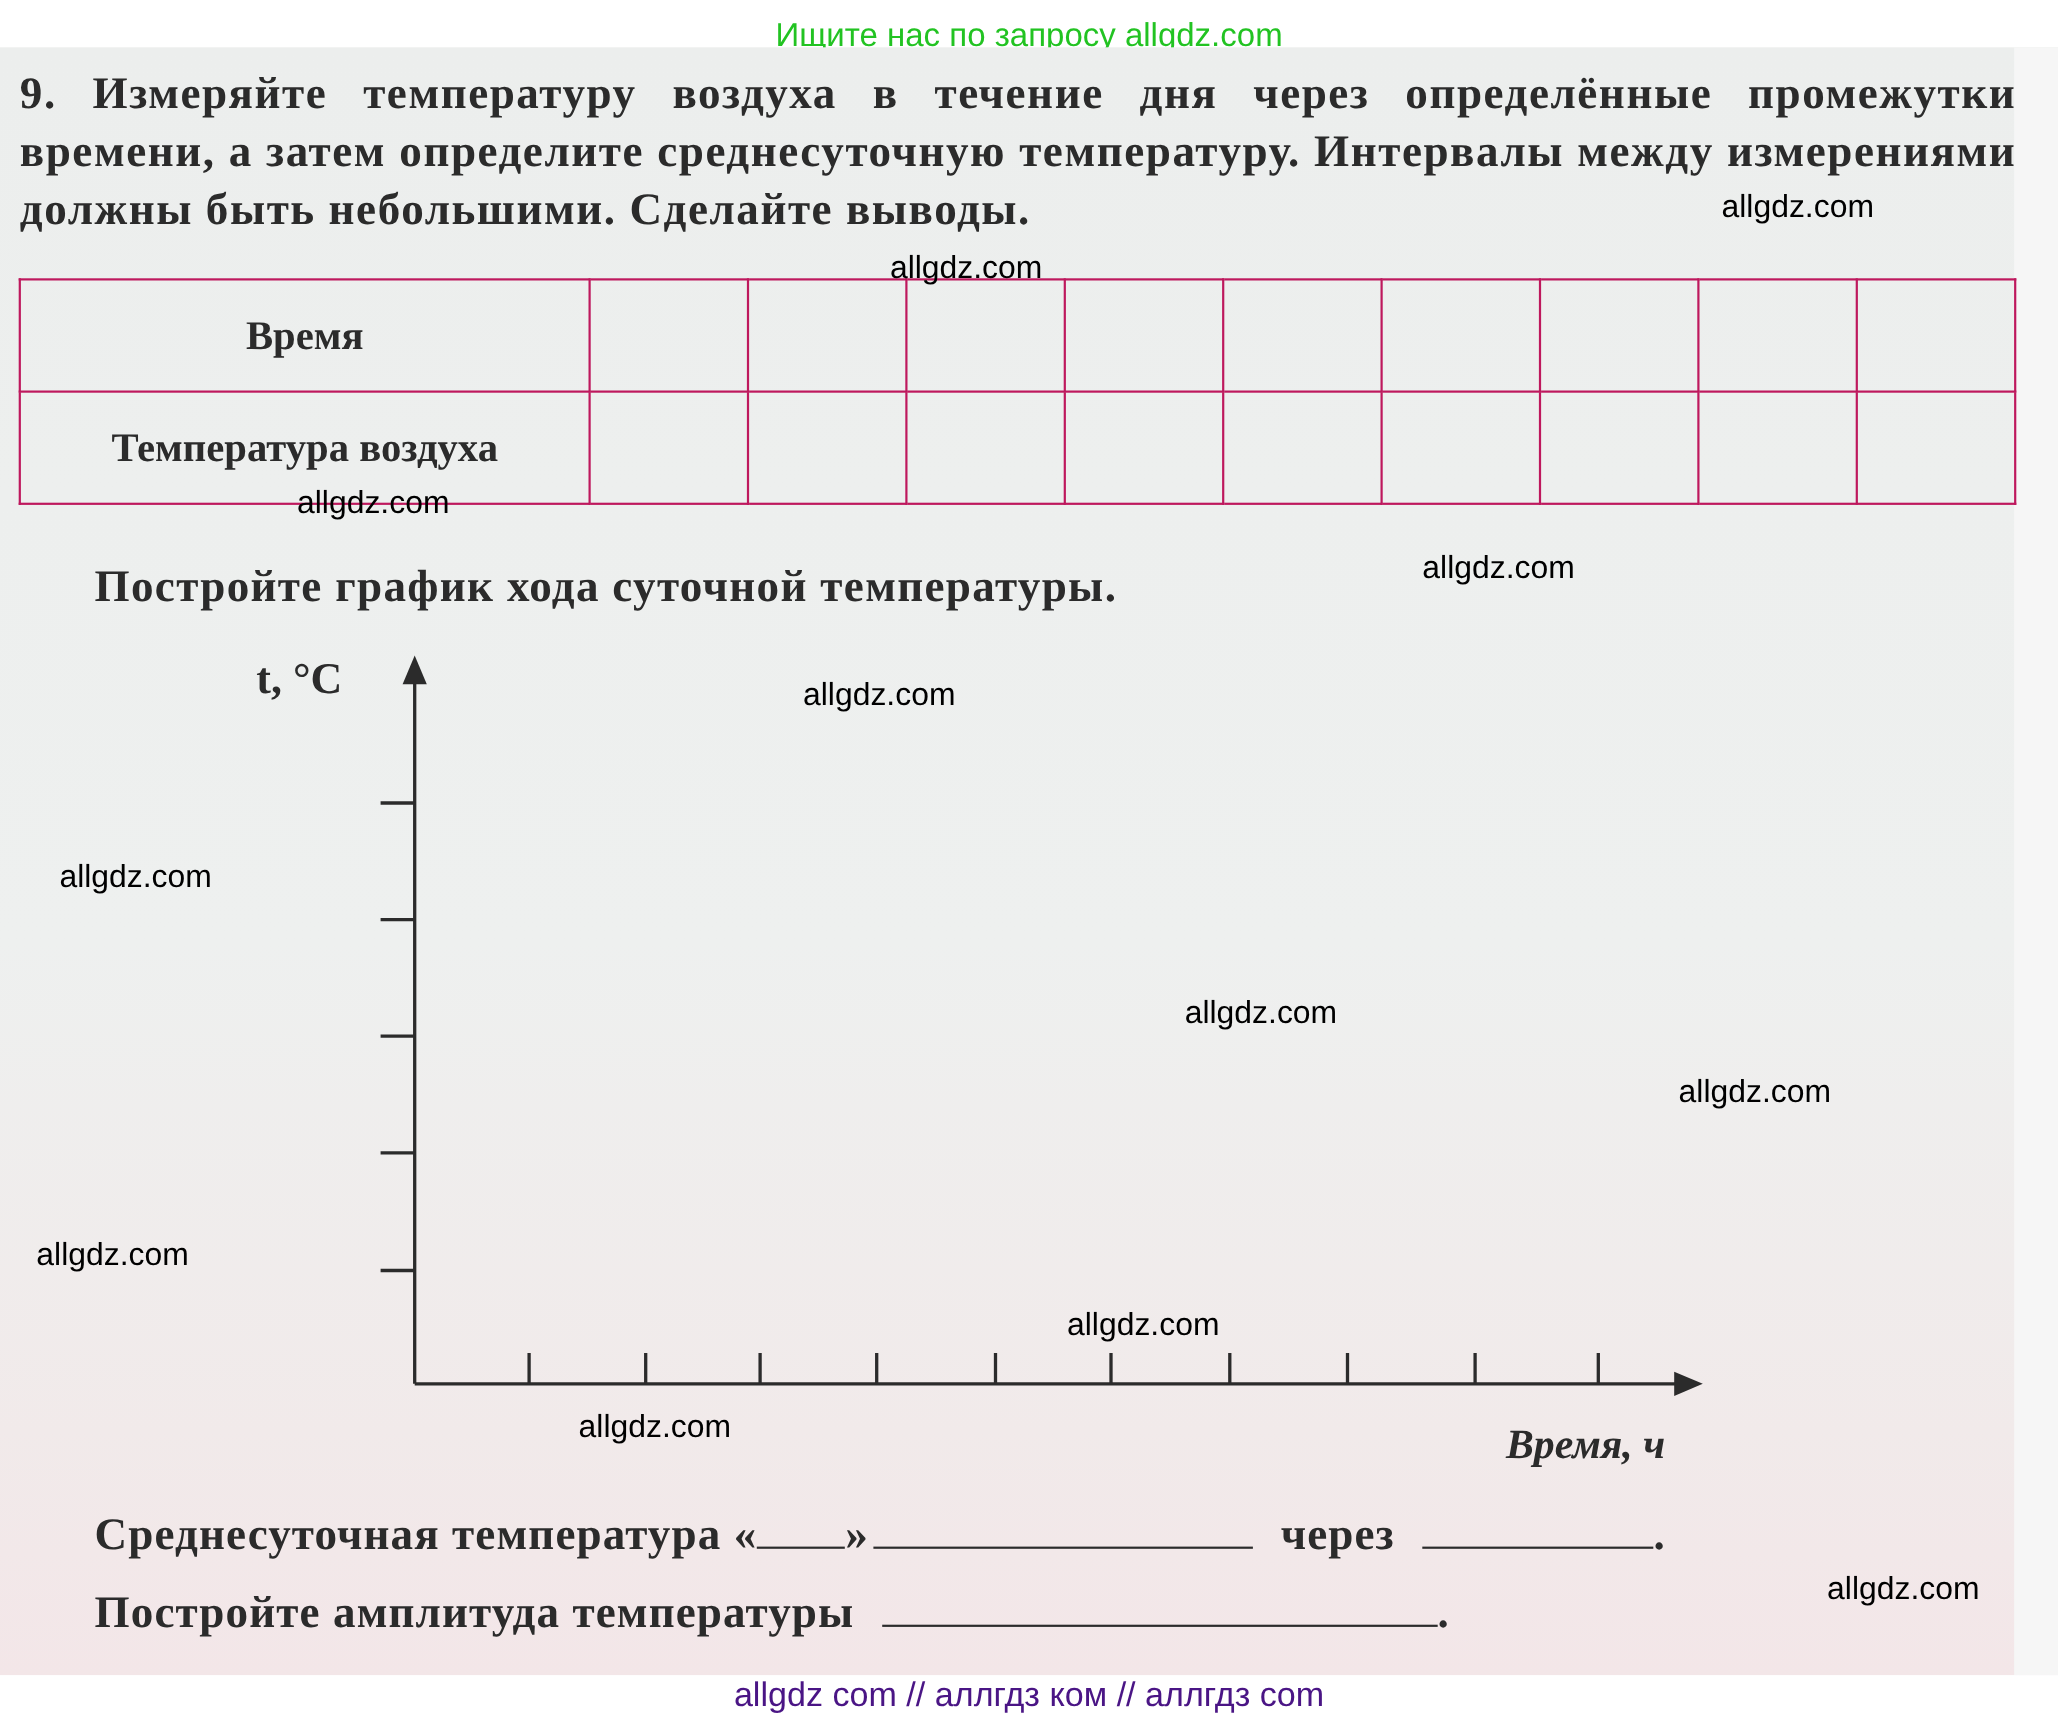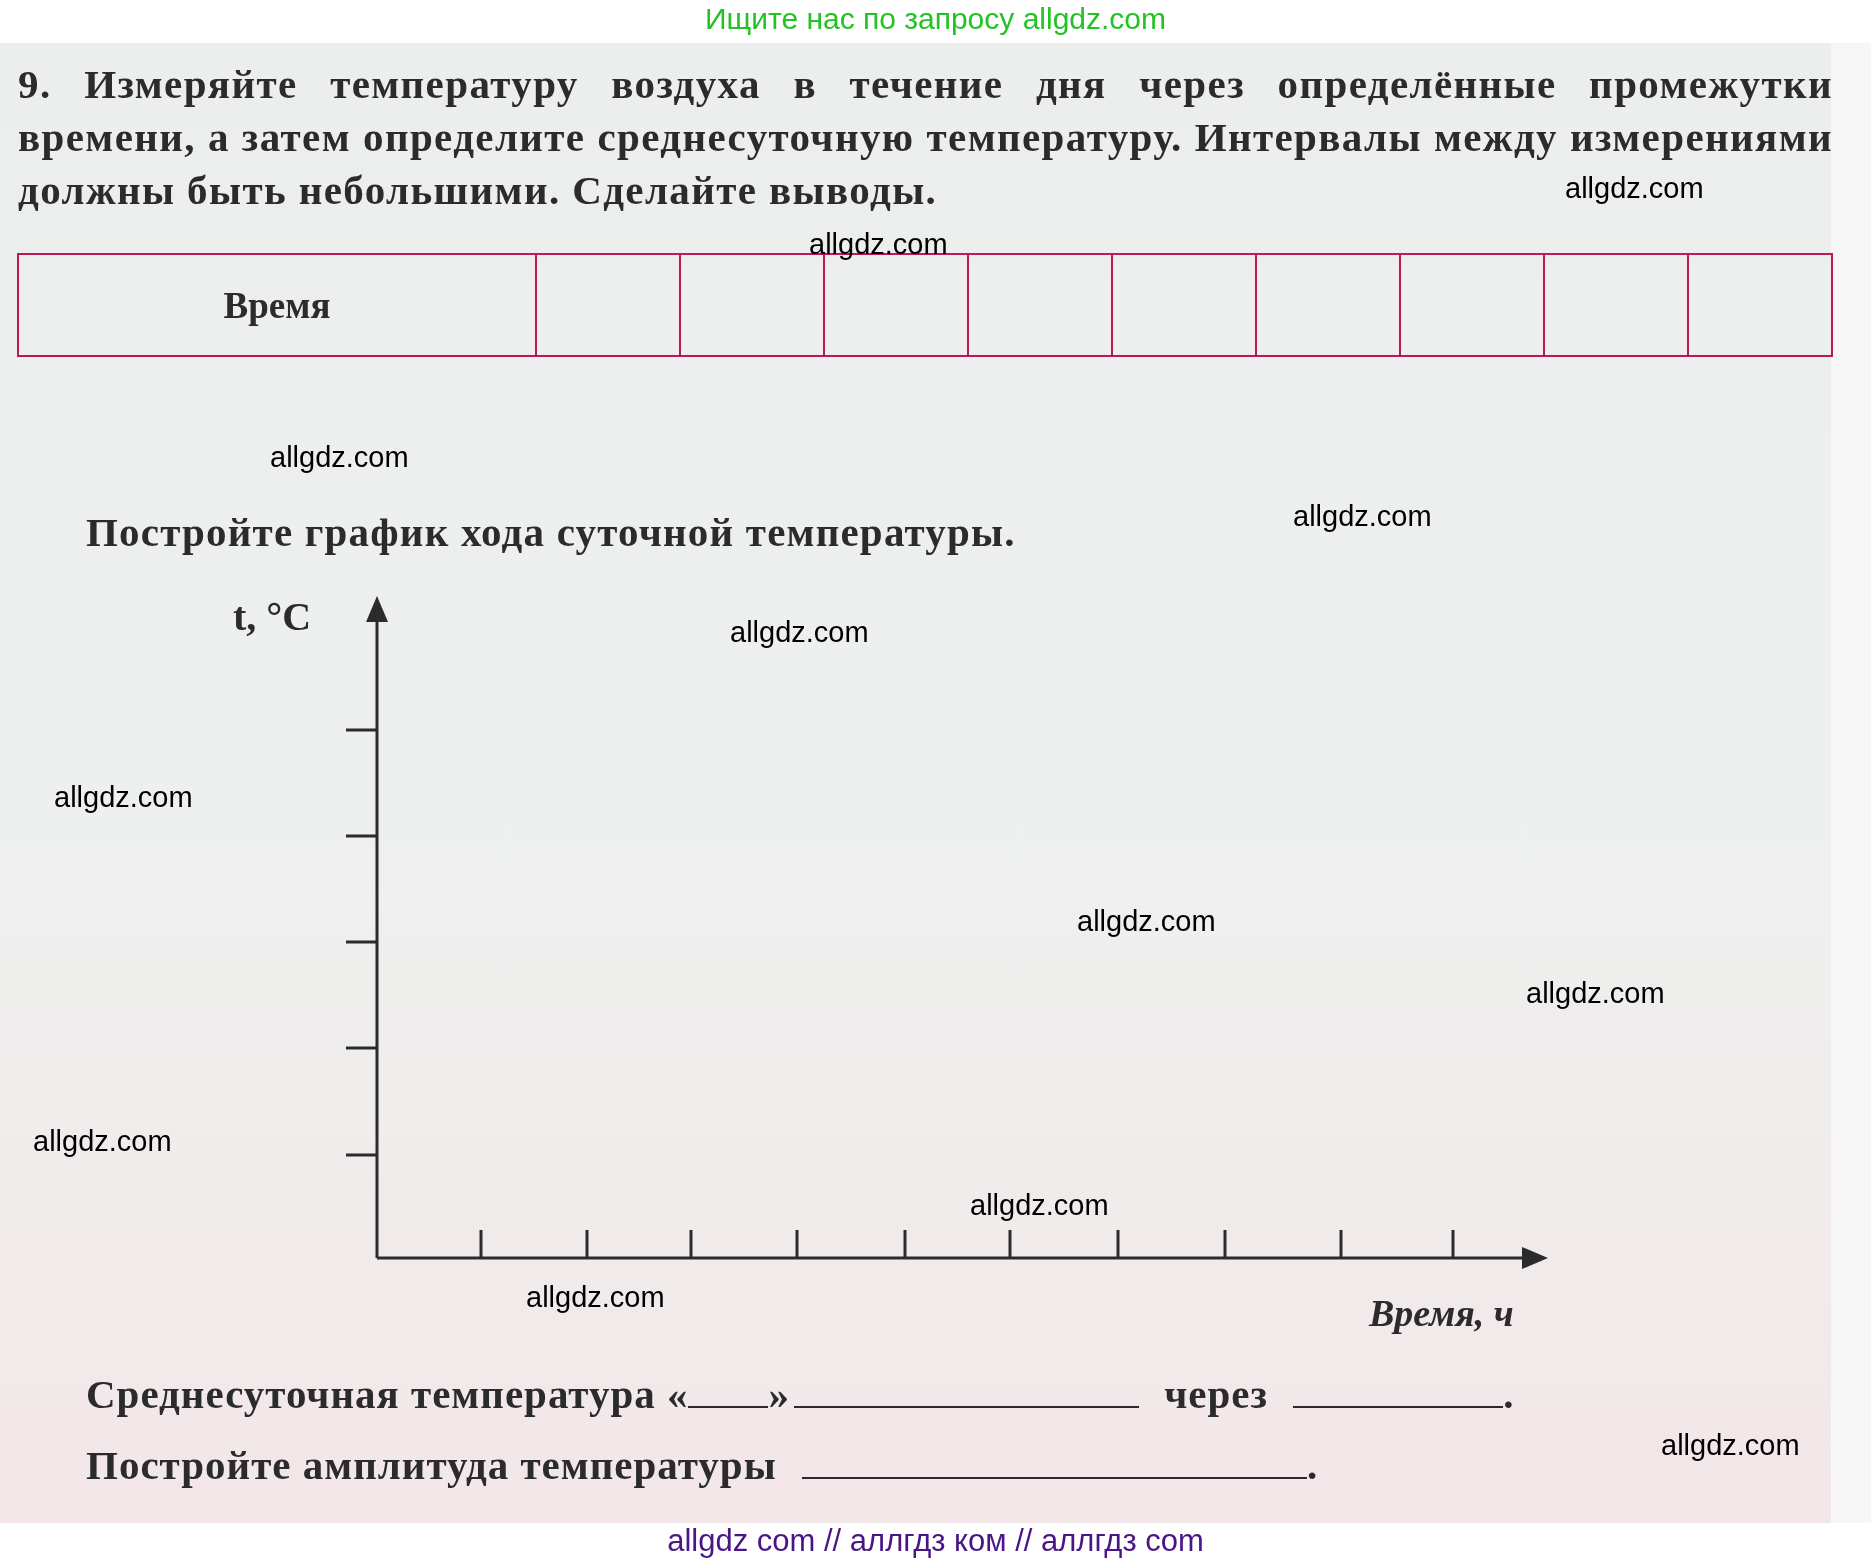--- a/index.html
+++ b/index.html
@@ -1,18 +1,18 @@
 <!DOCTYPE html>
 <html><head>
 <meta charset="utf-8">
 <style>
   html, body { margin:0; padding:0; }
   body { width:1871px; height:1564px; position:relative; background:#ffffff; overflow:hidden; }
   .topbar { position:absolute; left:0; top:0; width:1871px; height:43px; background:#ffffff; }
-  .topbar-text { position:absolute; left:0; width:1871px; top:2px; text-align:center;
+  .topbar-text { position:absolute; left:0; width:1871px; top:16px; text-align:center;
     font-family:"Liberation Sans", sans-serif; font-size:30px; color:#22c322; }
   .paper { position:absolute; left:0; top:43px; width:1871px; height:1480px;
     background: linear-gradient(180deg, #eceeed 0%, #eef0ef 55%, #f1eaea 85%, #f3e6e8 100%); }
   .paper-right { position:absolute; right:0; top:43px; width:40px; height:1480px; background:#f6f6f6; }
   .footer { position:absolute; left:0; top:1523px; width:1871px; height:25px; background:#ffffff; }
   .footer-text { position:absolute; left:0; width:1871px; top:0px; text-align:center;
     font-family:"Liberation Sans", sans-serif; font-size:31px; color:#4a1585; }
   .serif { font-family:"Liberation Serif", "DejaVu Serif", serif; color:#2b2b2b; }
   .task { position:absolute; left:18px; top:58px; width:1815px; font-size:41px; line-height:53px;
     text-align:justify; font-weight:bold; letter-spacing:1.4px; }
@@ -38,20 +38,32 @@
 
 <div class="paper"></div>
 <div class="paper-right"></div>
 
 <div class="task serif"><span class="num">9.</span> <span>Измеряйте температуру воздуха в течение дня через определённые промежутки времени, а затем определите среднесуточную температуру. Интервалы между измерениями должны быть небольшими. Сделайте выводы.</span></div>
 
 <table class="meas serif">
   <tbody>
       <tr>
     <td class="lbl">Время</td>
+    <td></td>
+    <td></td>
+    <td></td>
+    <td></td>
+    <td></td>
+    <td></td>
+    <td></td>
+    <td></td>
+    <td></td>
+  </tr>
+  <tr>
+    <td class="lbl">Температура воздуха</td>
     <td></td>
     <td></td>
     <td></td>
     <td></td>
     <td></td>
     <td></td>
     <td></td>
     <td></td>
     <td></td>
   </tr>

